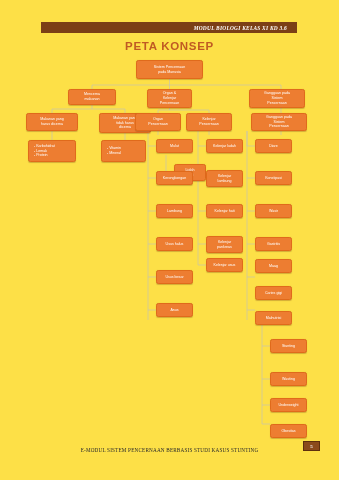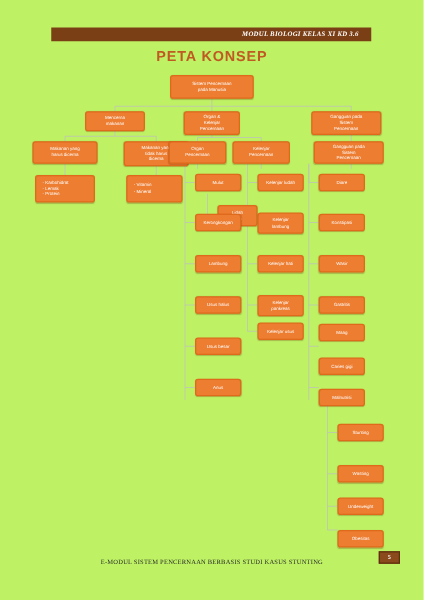--- a/index.html
+++ b/index.html
@@ -5,21 +5,21 @@
   * { box-sizing: border-box; margin: 0; padding: 0; }
   html, body {
     width: 339px; height: 480px;
     background: #ffffff;
     font-family: "Liberation Sans", sans-serif;
     overflow: hidden;
   }
   .page {
     position: relative;
     width: 339px; height: 480px;
-    background: #bef264;
+    background: #fde047;
   }
 
   
   .header-band {
     position: absolute;
     left: 41px; top: 22px;
     width: 256px; height: 11px;
     background: #7B3F16;
     display: flex; align-items: center; justify-content: flex-end;
   }

